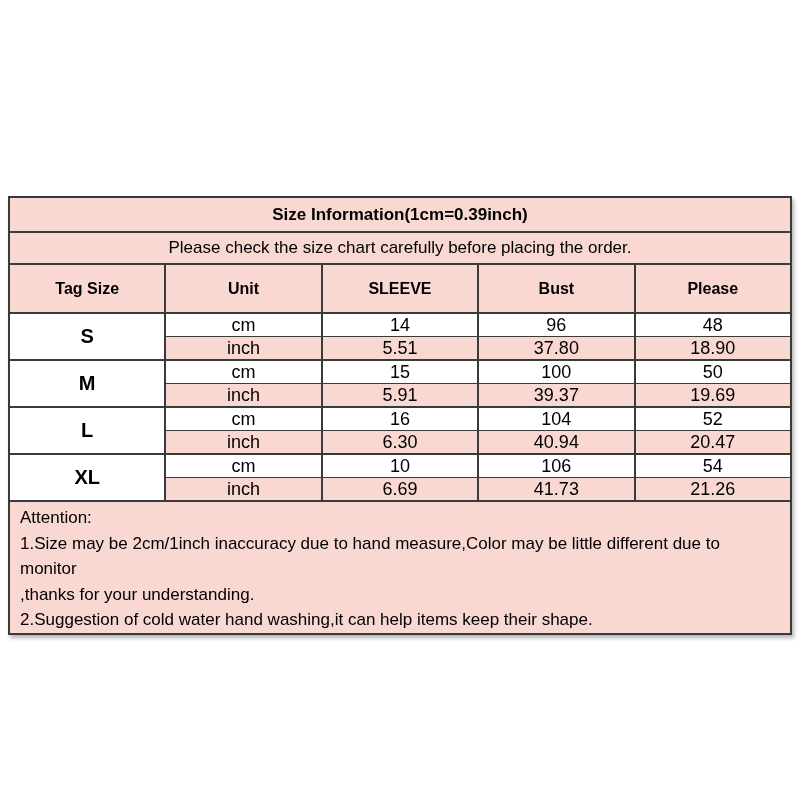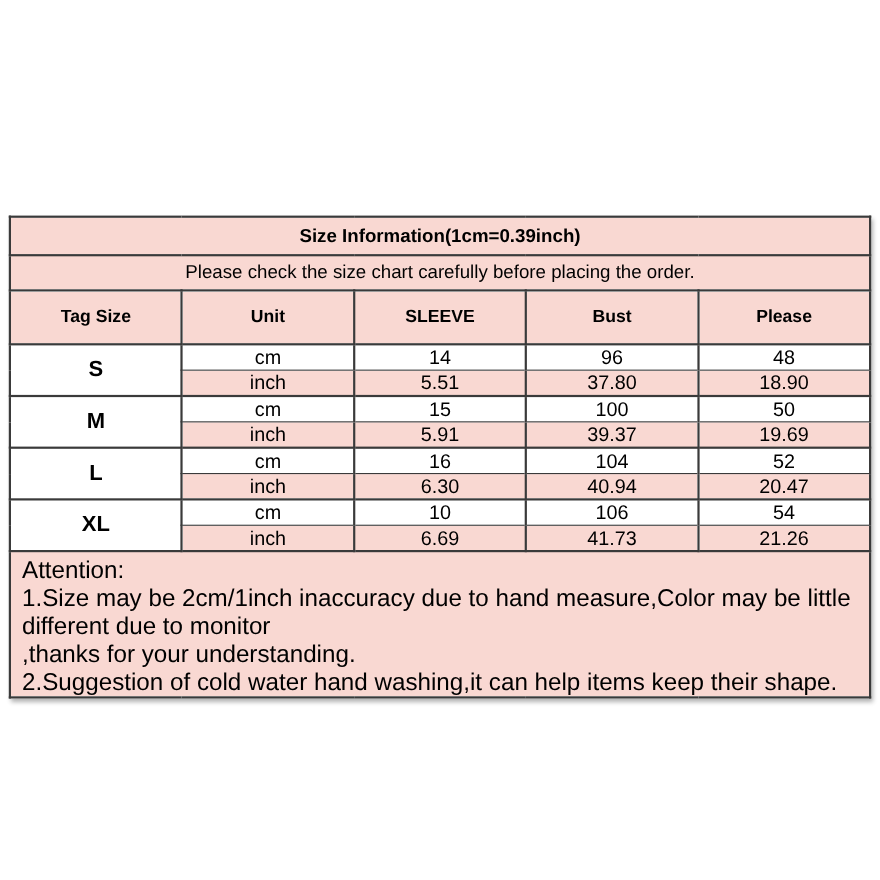--- a/index.html
+++ b/index.html
@@ -64,21 +64,21 @@
   td.unit-cell { font-size: 18px; }
   td.num-cell  { font-size: 18px; }
   
   tr.r-cm  td.thin { border-bottom-width: 1px; margin-left: 40px; }
   tr.r-inch td.thin { border-top-width: 1px; }
 
   tr.r-note td {
     height: 101px;
     text-align: left;
     vertical-align: top;
-    font-size: 22px;
+    font-size: 17px;
     line-height: 25.5px;
     padding: 3px 12px 0 10px;
   }
 </style>
 </head>
 <body>
 
 <div class="canvas">
   <table class="size-table">
     <colgroup>

